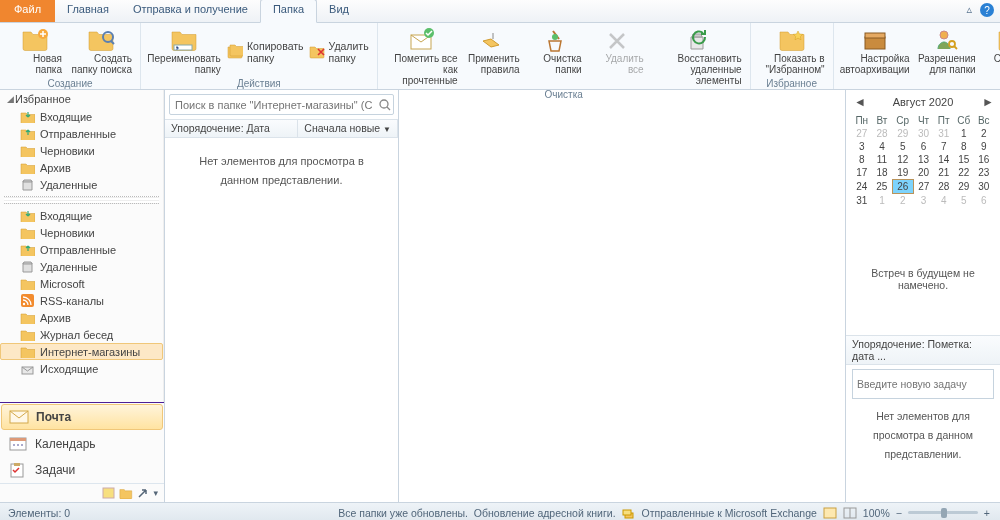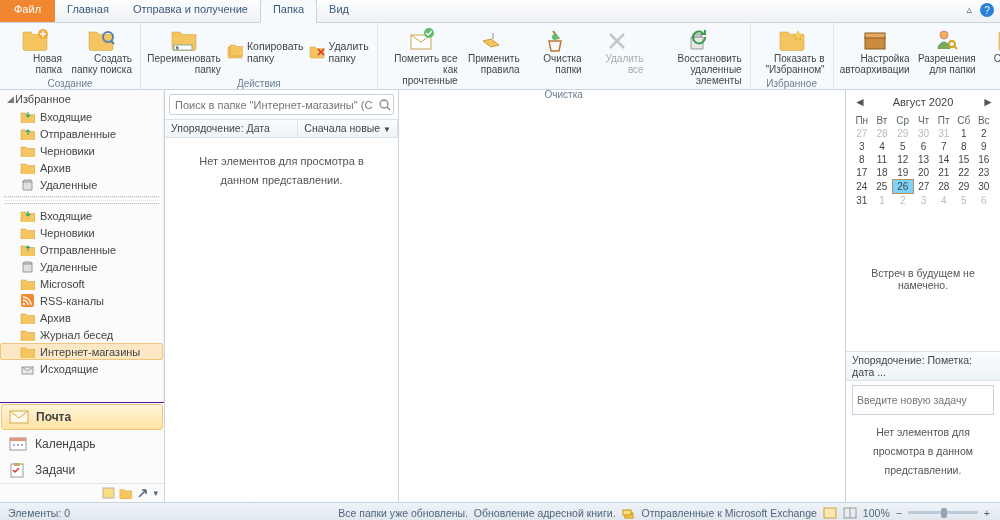--- a/index.html
+++ b/index.html
@@ -43,21 +43,21 @@
 .col2{flex:1;border-right:1px solid #c9d4df}
 .col3{width:154px;display:flex;flex-direction:column}
 .calnav{display:flex;align-items:center;justify-content:space-between;padding:5px 8px}
 .calnav .arr{width:10px;text-align:center;color:#555;cursor:pointer;font-size:12px}
 .cal{font-size:10px;border-collapse:collapse;margin:0 auto}
 .cal th{font-weight:normal;color:#566;width:18px;text-align:center;padding:1px}
 .cal td{width:18px;text-align:center;padding:1px;cursor:pointer}
 .cal .off{color:#bbb}
 .cal .today{border:1px solid #b9935a;background:#7dd3fc}
 .calfoot{font-size:10.5px;text-align:center;color:#555;margin-top:60px;padding:0 6px}
-.taskhdr{border-top:1px solid #dbe3ea;border-bottom:1px solid #dbe3ea;background:linear-gradient(#fafcfe,#eef3f7);font-size:10.5px;padding:2px 6px;margin-top:60px}
+.taskhdr{border-top:1px solid #dbe3ea;border-bottom:1px solid #dbe3ea;background:linear-gradient(#fafcfe,#eef3f7);font-size:10.5px;padding:2px 6px;margin-top:44px}
 .taskinp{margin:4px 6px}
 .taskinp input{width:100%;border:1px solid #c6d3de;padding:8px 4px;font-size:10.5px;color:#888;box-sizing:border-box}
 .status{height:19px;background:linear-gradient(#eef3f7,#dfe7ee);border-top:1px solid #c9d4df;display:flex;align-items:center;font-size:10.5px;color:#51667a;position:relative;z-index:5}
 .status .l{padding:0 8px}
 .status .r{margin-left:auto;display:flex;align-items:center;gap:6px;padding-right:10px}
 .zoomtrack{width:70px;height:3px;background:#bccad5;position:relative;border-radius:2px}
 .zoomtrack .thumb{position:absolute;left:33px;top:-3px;width:6px;height:10px;background:#94a6b4;border-radius:2px}
 .folder{fill:#f4c560;stroke:#d19b2f;stroke-width:.5}
 </style>
 </head>

